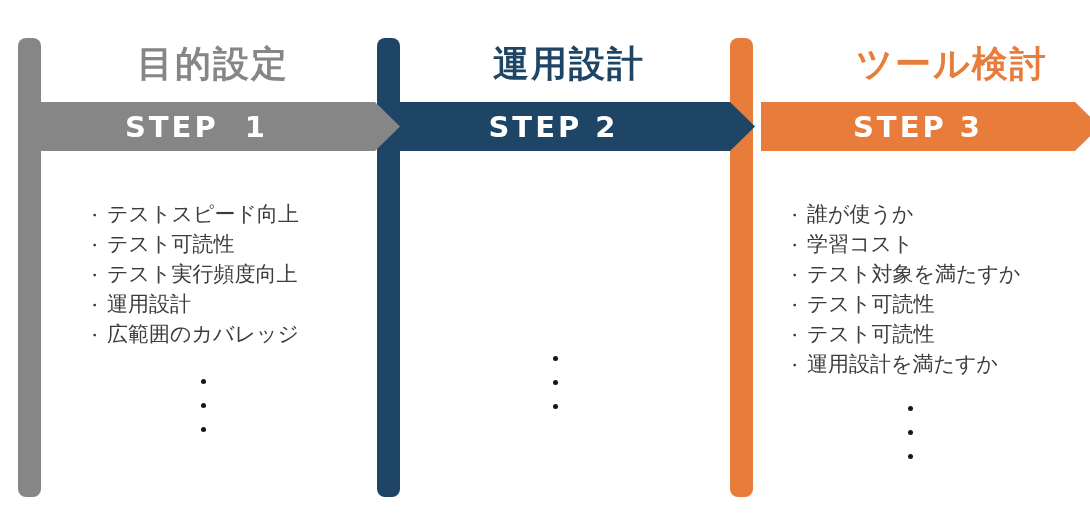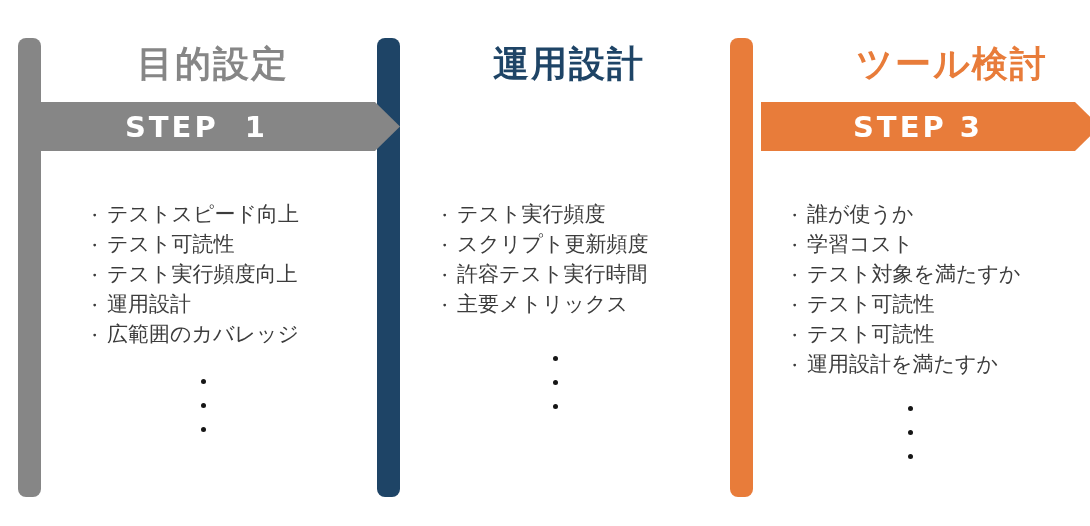--- a/index.html
+++ b/index.html
@@ -71,38 +71,35 @@
   <div class="bar s2"></div>
   <div class="bar s3"></div>
 
   <h2 class="title t1">目的設定</h2>
   <h2 class="title t2">運用設計</h2>
   <h2 class="title t3">ツール検討</h2>
 
   <div class="banner s1">
     <span class="step-label">STEP  1</span>
   </div>
+  <div class="banner s2">
+    <span class="step-label">STEP 2</span>
+  </div>
   <div class="banner s3">
     <span class="step-label">STEP 3</span>
   </div>
 
   <ul class="list l1">
     <li><span class="bul">・</span><span>テストスピード向上</span></li>
     <li><span class="bul">・</span><span>テスト可読性</span></li>
     <li><span class="bul">・</span><span>テスト実行頻度向上</span></li>
     <li><span class="bul">・</span><span>運用設計</span></li>
     <li><span class="bul">・</span><span>広範囲のカバレッジ</span></li>
   </ul>
 
-  <ul class="list l2">
-    <li><span class="bul">・</span><span>テスト実行頻度</span></li>
-    <li><span class="bul">・</span><span>スクリプト更新頻度</span></li>
-    <li><span class="bul">・</span><span>許容テスト実行時間</span></li>
-    <li><span class="bul">・</span><span>主要メトリックス</span></li>
-  </ul>
 
   <ul class="list l3">
     <li><span class="bul">・</span><span>誰が使うか</span></li>
     <li><span class="bul">・</span><span>学習コスト</span></li>
     <li><span class="bul">・</span><span>テスト対象を満たすか</span></li>
     <li><span class="bul">・</span><span>テスト可読性</span></li>
     <li><span class="bul">・</span><span>テスト可読性</span></li>
     <li><span class="bul">・</span><span>運用設計を満たすか</span></li>
   </ul>
 

